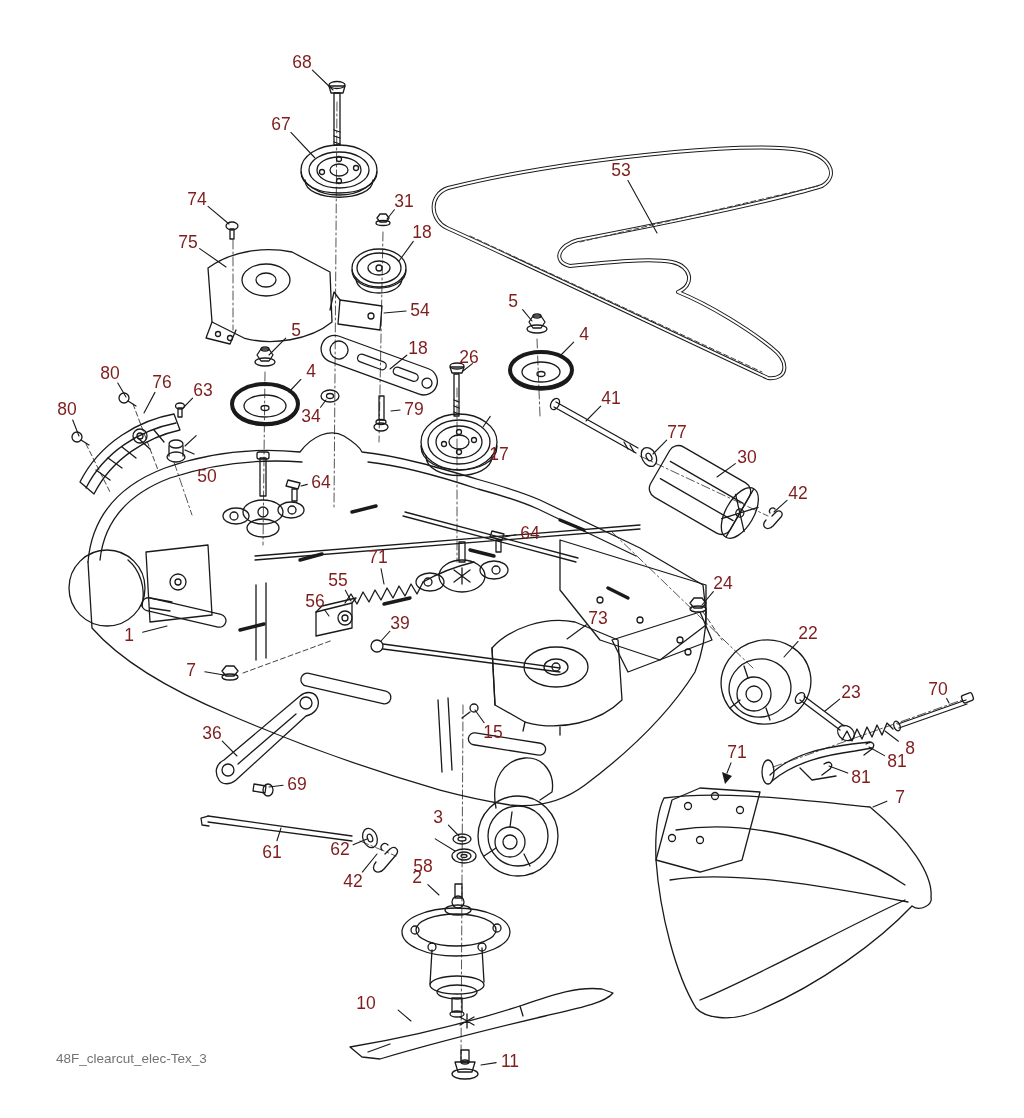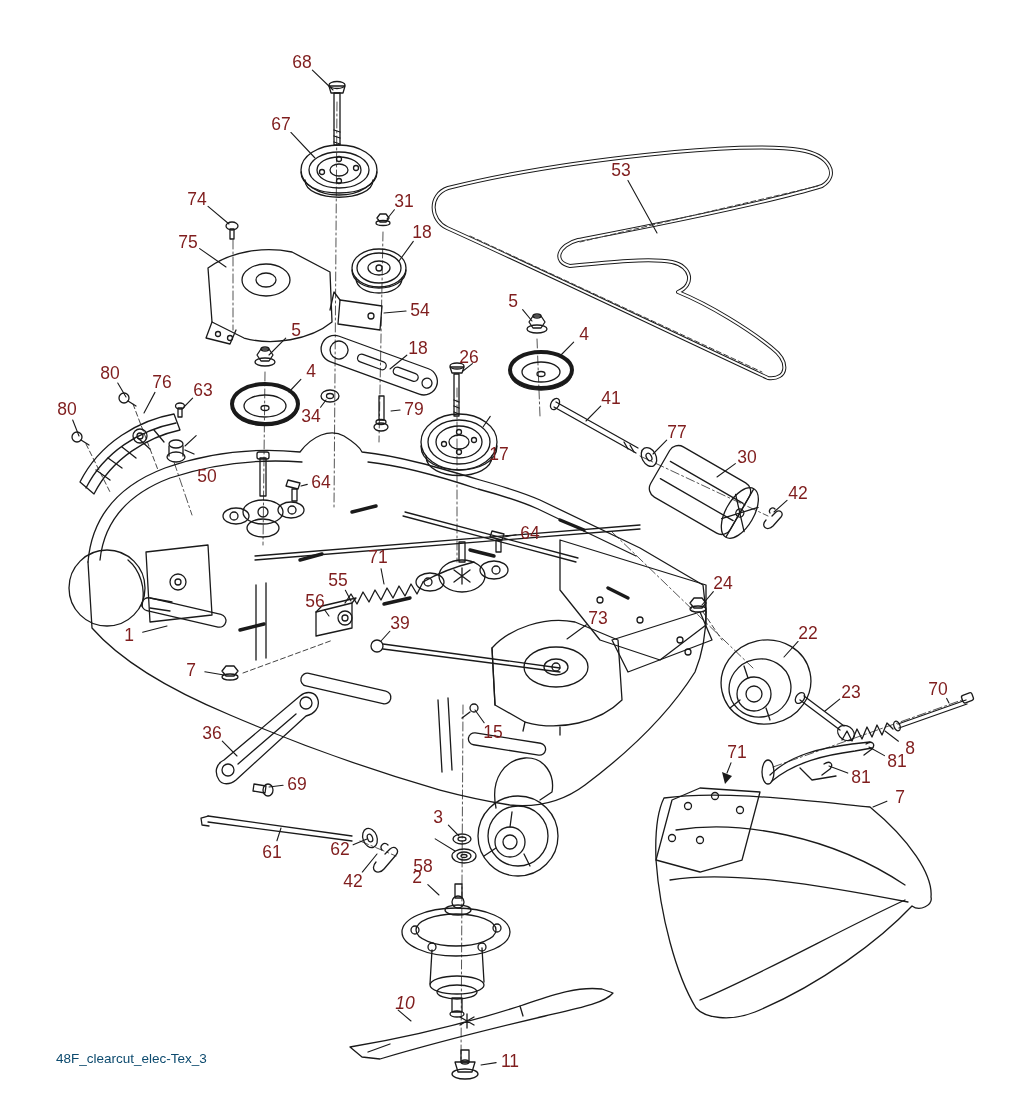--- a/index.html
+++ b/index.html
@@ -9,21 +9,21 @@
   .art path,.art ellipse,.art circle,.art rect,.art line,.art polyline,.art polygon{
     fill:none;stroke:#1a1a1a;stroke-width:1.3;stroke-linejoin:round;stroke-linecap:round;}
   .art .cl{stroke:#555;stroke-width:1;stroke-dasharray:9 3 2 3;}
   .art .dash{stroke:#444;stroke-width:1;stroke-dasharray:5 3;}
   .art .heavy{stroke-width:4;}
   .art .weld{stroke-width:3.4;}
   .art .whitefill{fill:#ffffff;}
   .art .inkfill{fill:#1a1a1a;stroke:none;}
   .callout{position:absolute;transform:translate(-50%,-50%);font-size:17.5px;color:#7f1d1d;
            white-space:nowrap;}
-  .footer-label{position:absolute;left:56px;top:1051px;font-size:13.5px;color:#0c4a6e;}
+  .footer-label{position:absolute;left:56px;top:1051px;font-size:13.5px;color:#737373;}
   #leaders line{stroke:#1a1a1a;stroke-width:1.1;}
 </style>
 </head>
 <body>
 
 <div class="stage">
 
 <svg class="art" width="1024" height="1118" viewBox="0 0 1024 1118">
 
   <g>
@@ -544,19 +544,19 @@
       <div class="callout" style="left: 900px; top: 797px;">7</div>
       <div class="callout" style="left: 212px; top: 733px;">36</div>
       <div class="callout" style="left: 297px; top: 784px;">69</div>
       <div class="callout" style="left: 493px; top: 732px;">15</div>
       <div class="callout" style="left: 272px; top: 852px;">61</div>
       <div class="callout" style="left: 340px; top: 849px;">62</div>
       <div class="callout" style="left: 353px; top: 881px;">42</div>
       <div class="callout" style="left: 438px; top: 817px;">3</div>
       <div class="callout" style="left: 423px; top: 833px; margin-top: 33px;">58</div>
       <div class="callout" style="left: 417px; top: 877px;">2</div>
-      <div class="callout" style="left: 405px; top: 1003px; font-style: italic;">10</div>
+      <div class="callout" style="left: 366px; top: 1003px;">10</div>
       <div class="callout" style="left: 510px; top: 1061px;">11</div>
     </div>
 
 <div class="footer-label">48F_clearcut_elec-Tex_3</div>
 
 </div>
 
 </body></html>

